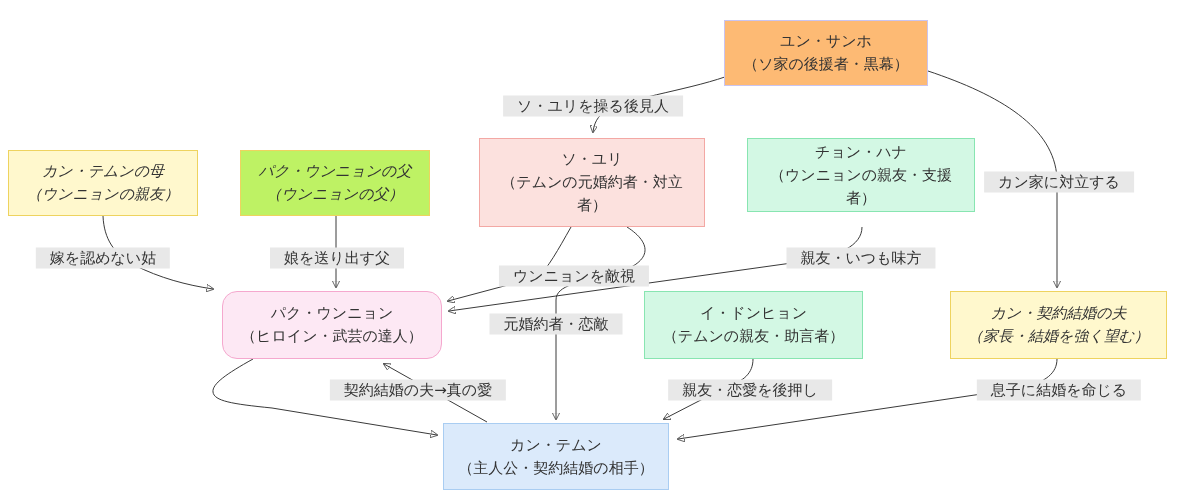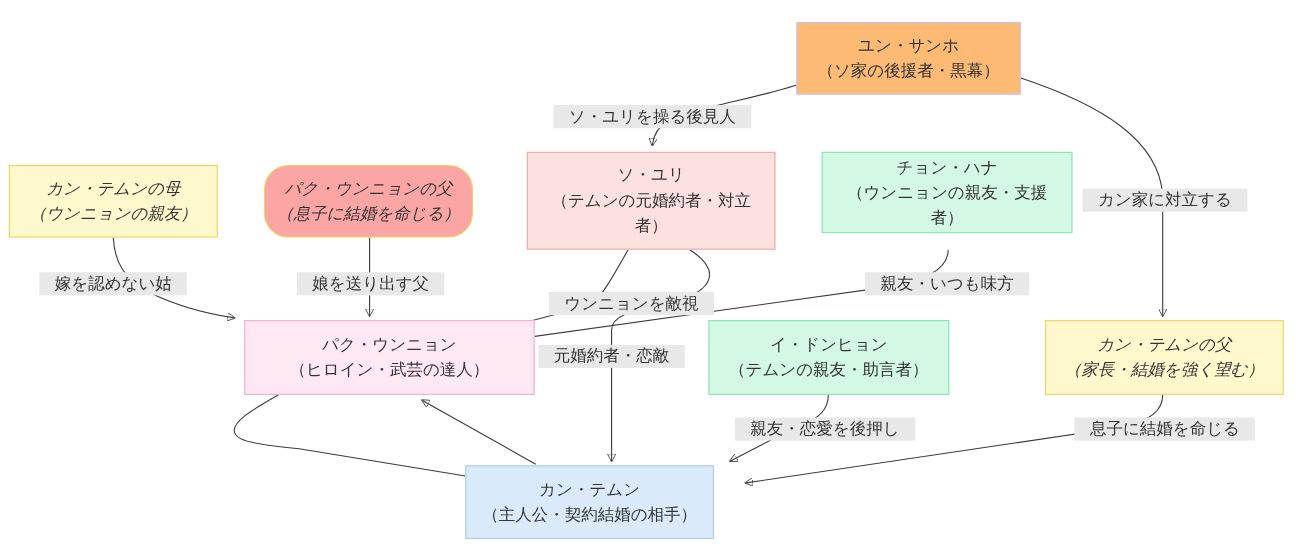--- a/index.html
+++ b/index.html
@@ -55,59 +55,60 @@
 
   <div class="edge-label" style="left:593px;top:106px">ソ・ユリを操る後見人</div>
   <div class="edge-label" style="left:1059px;top:182px">カン家に対立する</div>
   <div class="edge-label" style="left:103px;top:258px">嫁を認めない姑</div>
   <div class="edge-label" style="left:337px;top:258px">娘を送り出す父</div>
   <div class="edge-label" style="left:574px;top:276px">ウンニョンを敵視</div>
   <div class="edge-label" style="left:556px;top:324px">元婚約者・恋敵</div>
   <div class="edge-label" style="left:861px;top:258px">親友・いつも味方</div>
   <div class="edge-label" style="left:750px;top:390px">親友・恋愛を後押し</div>
   <div class="edge-label" style="left:1059px;top:390px">息子に結婚を命じる</div>
+  <div class="edge-label" style="left:418px;top:390px">契約結婚の夫→真の愛</div>
 
   <div class="node purple" style="left: 724px; top: 8px; width: 204px; height: 66px; background-color: #fdba74; border-color: rgb(201, 196, 241); margin-top: 12px;">
     <div class="name">ユン・サンホ</div>
     <div class="role">（ソ家の後援者・黒幕）</div>
   </div>
 
   <div class="node yellow" style="left: 8px; top: 150px; width: 190px; height: 66px; background-color: rgb(255, 248, 205); border-color: rgb(238, 211, 95);">
     <div class="name">カン・テムンの母</div>
     <div class="role">（ウンニョンの親友）</div>
   </div>
 
-  <div class="node yellow" style="left: 240px; top: 150px; width: 190px; height: 66px; background-color: #fca5a5; border-color: rgb(238, 211, 95); border-radius: 22px;">
+  <div class="node yellow" style="left: 240px; top: 150px; width: 190px; height: 66px; background-color: #bef264; border-color: rgb(238, 211, 95);">
     <div class="name">パク・ウンニョンの父</div>
-    <div class="role">（息子に結婚を命じる）</div>
+    <div class="role">（ウンニョンの父）</div>
   </div>
 
   <div class="node red" style="left: 479px; top: 138px; width: 226px; height: 89px; background-color: rgb(252, 225, 222); border-color: rgb(243, 168, 164);">
     <div class="name">ソ・ユリ</div>
     <div class="role narrow">（テムンの元婚約者・対立者）</div>
   </div>
 
   <div class="node green" style="left: 747px; top: 138px; width: 228px; height: 74px; background-color: rgb(211, 248, 228); border-color: rgb(136, 229, 177);">
     <div class="name">チョン・ハナ</div>
     <div class="role narrow">（ウンニョンの親友・支援者）</div>
   </div>
 
-  <div class="node pink" style="left: 222px; top: 291px; width: 264px; height: 68px; background-color: rgb(253, 232, 244); border-color: rgb(245, 168, 206);">
+  <div class="node pink" style="left: 222px; top: 291px; width: 220px; height: 68px; background-color: rgb(253, 232, 244); border-color: rgb(245, 168, 206); border-radius: 15px;">
     <div class="name">パク・ウンニョン</div>
     <div class="role">（ヒロイン・武芸の達人）</div>
   </div>
 
   <div class="node green" style="left: 644px; top: 291px; width: 219px; height: 68px; background-color: rgb(211, 248, 228); border-color: rgb(136, 229, 177); justify-content: center;">
     <div class="name">イ・ドンヒョン</div>
     <div class="role">（テムンの親友・助言者）</div>
   </div>
 
   <div class="node yellow" style="left: 950px; top: 291px; width: 217px; height: 68px; background-color: rgb(255, 248, 205); border-color: rgb(238, 211, 95);">
-    <div class="name">カン・テムンの父</div>
+    <div class="name">カン・契約結婚の夫</div>
     <div class="role">（家長・結婚を強く望む）</div>
   </div>
 
-  <div class="node blue" style="left: 423px; top: 423px; width: 226px; height: 67px; background-color: rgb(219, 234, 251); border-color: rgb(169, 205, 242);">
+  <div class="node blue" style="left: 443px; top: 423px; width: 226px; height: 67px; background-color: rgb(219, 234, 251); border-color: rgb(169, 205, 242);">
     <div class="name">カン・テムン</div>
     <div class="role">（主人公・契約結婚の相手）</div>
   </div>
 
 </div>
 
 </body></html>

